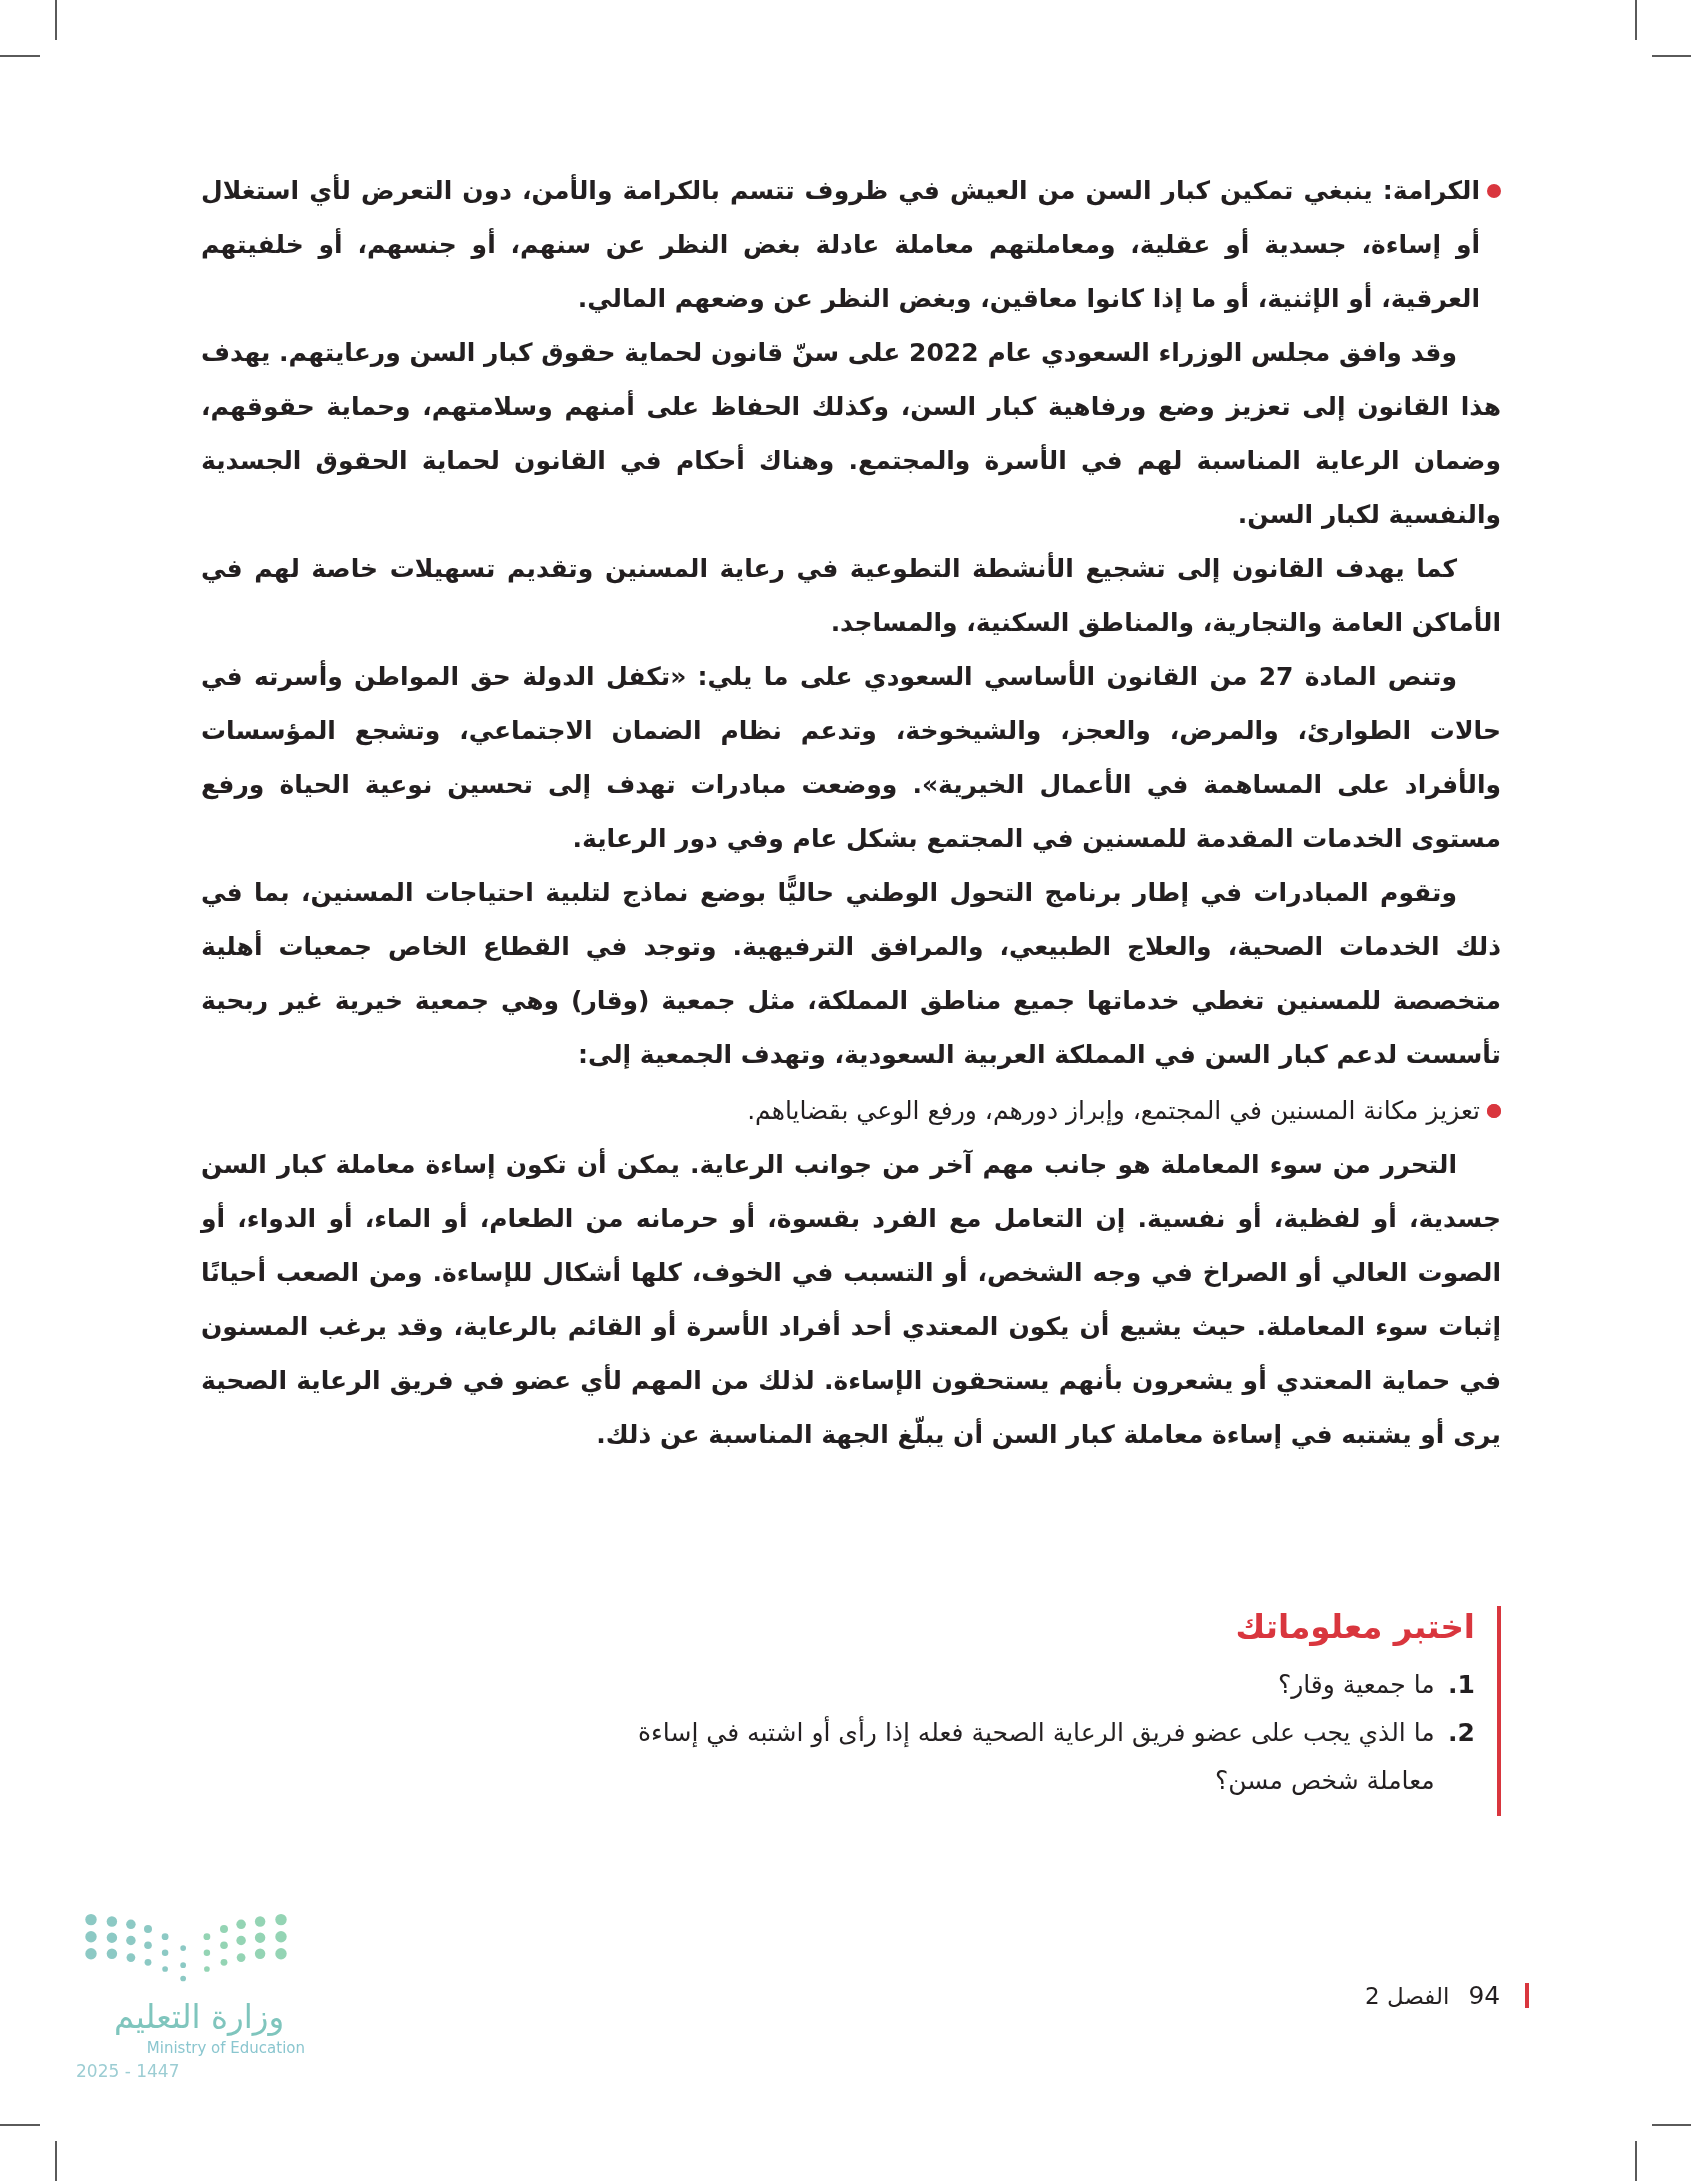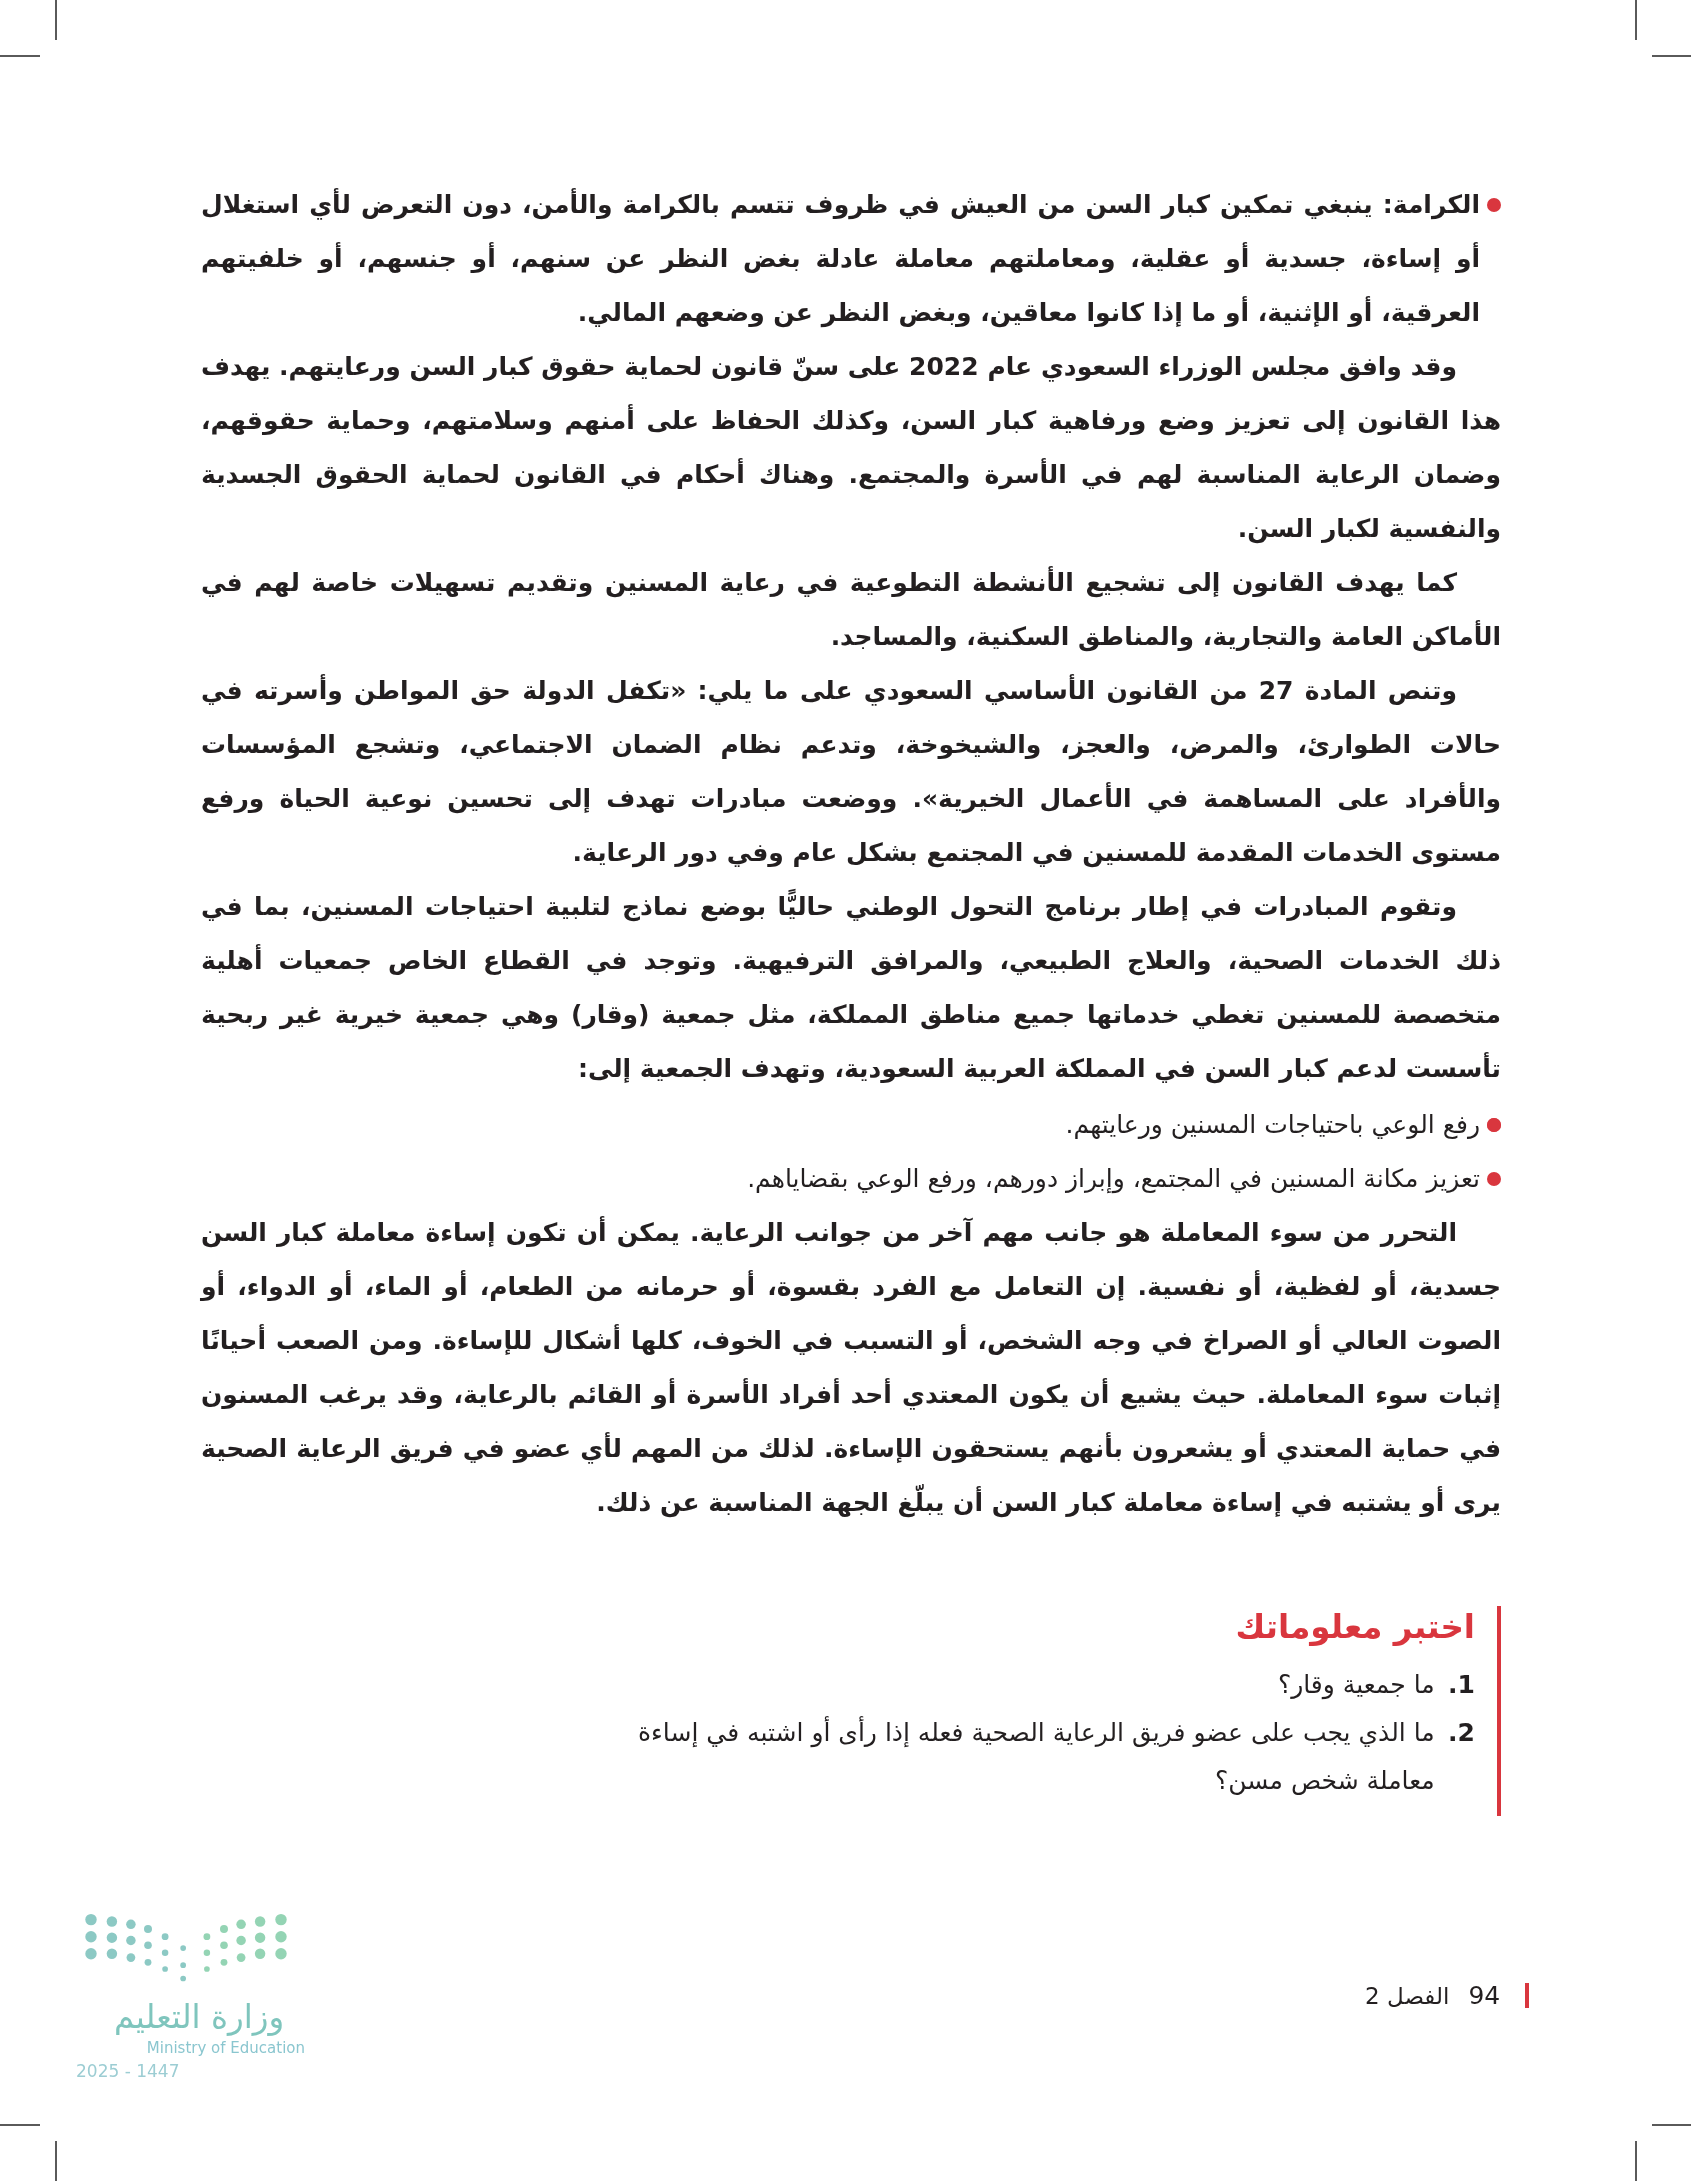--- a/index.html
+++ b/index.html
@@ -5,21 +5,21 @@
   html, body { margin: 0; padding: 0; }
   body {
     width: 1692px; height: 2181px; position: relative; background: #ffffff;
     font-family: "DejaVu Sans", sans-serif; color: #231f20; overflow: hidden;
   }
   .crop { position: absolute; background: #5a5a5a; }
   .crop.v { width: 1.9px; height: 40px; }
   .crop.h { height: 1.9px; width: 40px; }
 
   .content {
-    position: absolute; left: 201px; right: 191px; top: 178px;
+    position: absolute; left: 201px; right: 191px; top: 164px;
     direction: rtl; text-align: justify;
   }
   .line-p, .bullet, .para {
     font-size: 25px; line-height: 54px; font-weight: bold;
     margin: 0; letter-spacing: -0.3px;
   }
   .para { text-indent: 44px; }
   .bullet { position: relative; padding-right: 21px; }
   .bullet .dot {
     position: absolute; right: 0; top: 20px; width: 14.3px; height: 14.3px;
@@ -67,21 +67,20 @@
     <span class="dot"></span>
     <span class="lead">الكرامة:</span><span> ينبغي تمكين كبار السن من العيش في ظروف تتسم بالكرامة والأمن، دون التعرض لأي استغلال أو إساءة، جسدية أو عقلية، ومعاملتهم معاملة عادلة بغض النظر عن سنهم، أو جنسهم، أو خلفيتهم العرقية، أو الإثنية، أو ما إذا كانوا معاقين، وبغض النظر عن وضعهم المالي.</span>
   </p>
   <p class="para">وقد وافق مجلس الوزراء السعودي عام 2022 على سنّ قانون لحماية حقوق كبار السن ورعايتهم. يهدف هذا القانون إلى تعزيز وضع ورفاهية كبار السن، وكذلك الحفاظ على أمنهم وسلامتهم، وحماية حقوقهم، وضمان الرعاية المناسبة لهم في الأسرة والمجتمع. وهناك أحكام في القانون لحماية الحقوق الجسدية والنفسية لكبار السن.</p>
   <p class="para">كما يهدف القانون إلى تشجيع الأنشطة التطوعية في رعاية المسنين وتقديم تسهيلات خاصة لهم في الأماكن العامة والتجارية، والمناطق السكنية، والمساجد.</p>
   <p class="para">وتنص المادة 27 من القانون الأساسي السعودي على ما يلي: «تكفل الدولة حق المواطن وأسرته في حالات الطوارئ، والمرض، والعجز، والشيخوخة، وتدعم نظام الضمان الاجتماعي، وتشجع المؤسسات والأفراد على المساهمة في الأعمال الخيرية». ووضعت مبادرات تهدف إلى تحسين نوعية الحياة ورفع مستوى الخدمات المقدمة للمسنين في المجتمع بشكل عام وفي دور الرعاية.</p>
   <p class="para">وتقوم المبادرات في إطار برنامج التحول الوطني حاليًّا بوضع نماذج لتلبية احتياجات المسنين، بما في ذلك الخدمات الصحية، والعلاج الطبيعي، والمرافق الترفيهية. وتوجد في القطاع الخاص جمعيات أهلية متخصصة للمسنين تغطي خدماتها جميع مناطق المملكة، مثل جمعية (وقار) وهي جمعية خيرية غير ربحية تأسست لدعم كبار السن في المملكة العربية السعودية، وتهدف الجمعية إلى:</p>
 
   <div class="sublist">
     <p class="bl-light"><span class="dot"></span></p>
-    <p class="bl-light"><span class="dot"></span><span>رفع الوعي باحتياجات المسنين ورعايتهم.</span></p>
     <p class="bl-light"><span class="dot"></span><span>تعزيز مكانة المسنين في المجتمع، وإبراز دورهم، ورفع الوعي بقضاياهم.</span></p>
   </div>
 
   <p class="para">التحرر من سوء المعاملة هو جانب مهم آخر من جوانب الرعاية. يمكن أن تكون إساءة معاملة كبار السن جسدية، أو لفظية، أو نفسية. إن التعامل مع الفرد بقسوة، أو حرمانه من الطعام، أو الماء، أو الدواء، أو الصوت العالي أو الصراخ في وجه الشخص، أو التسبب في الخوف، كلها أشكال للإساءة. ومن الصعب أحيانًا إثبات سوء المعاملة. حيث يشيع أن يكون المعتدي أحد أفراد الأسرة أو القائم بالرعاية، وقد يرغب المسنون في حماية المعتدي أو يشعرون بأنهم يستحقون الإساءة. لذلك من المهم لأي عضو في فريق الرعاية الصحية يرى أو يشتبه في إساءة معاملة كبار السن أن يبلّغ الجهة المناسبة عن ذلك.</p>
 </main>
 
 <section class="quiz">
   <h2 class="quiz-title">اختبر معلوماتك</h2>
   <p class="quiz-q">
     <span class="num">1.</span>

